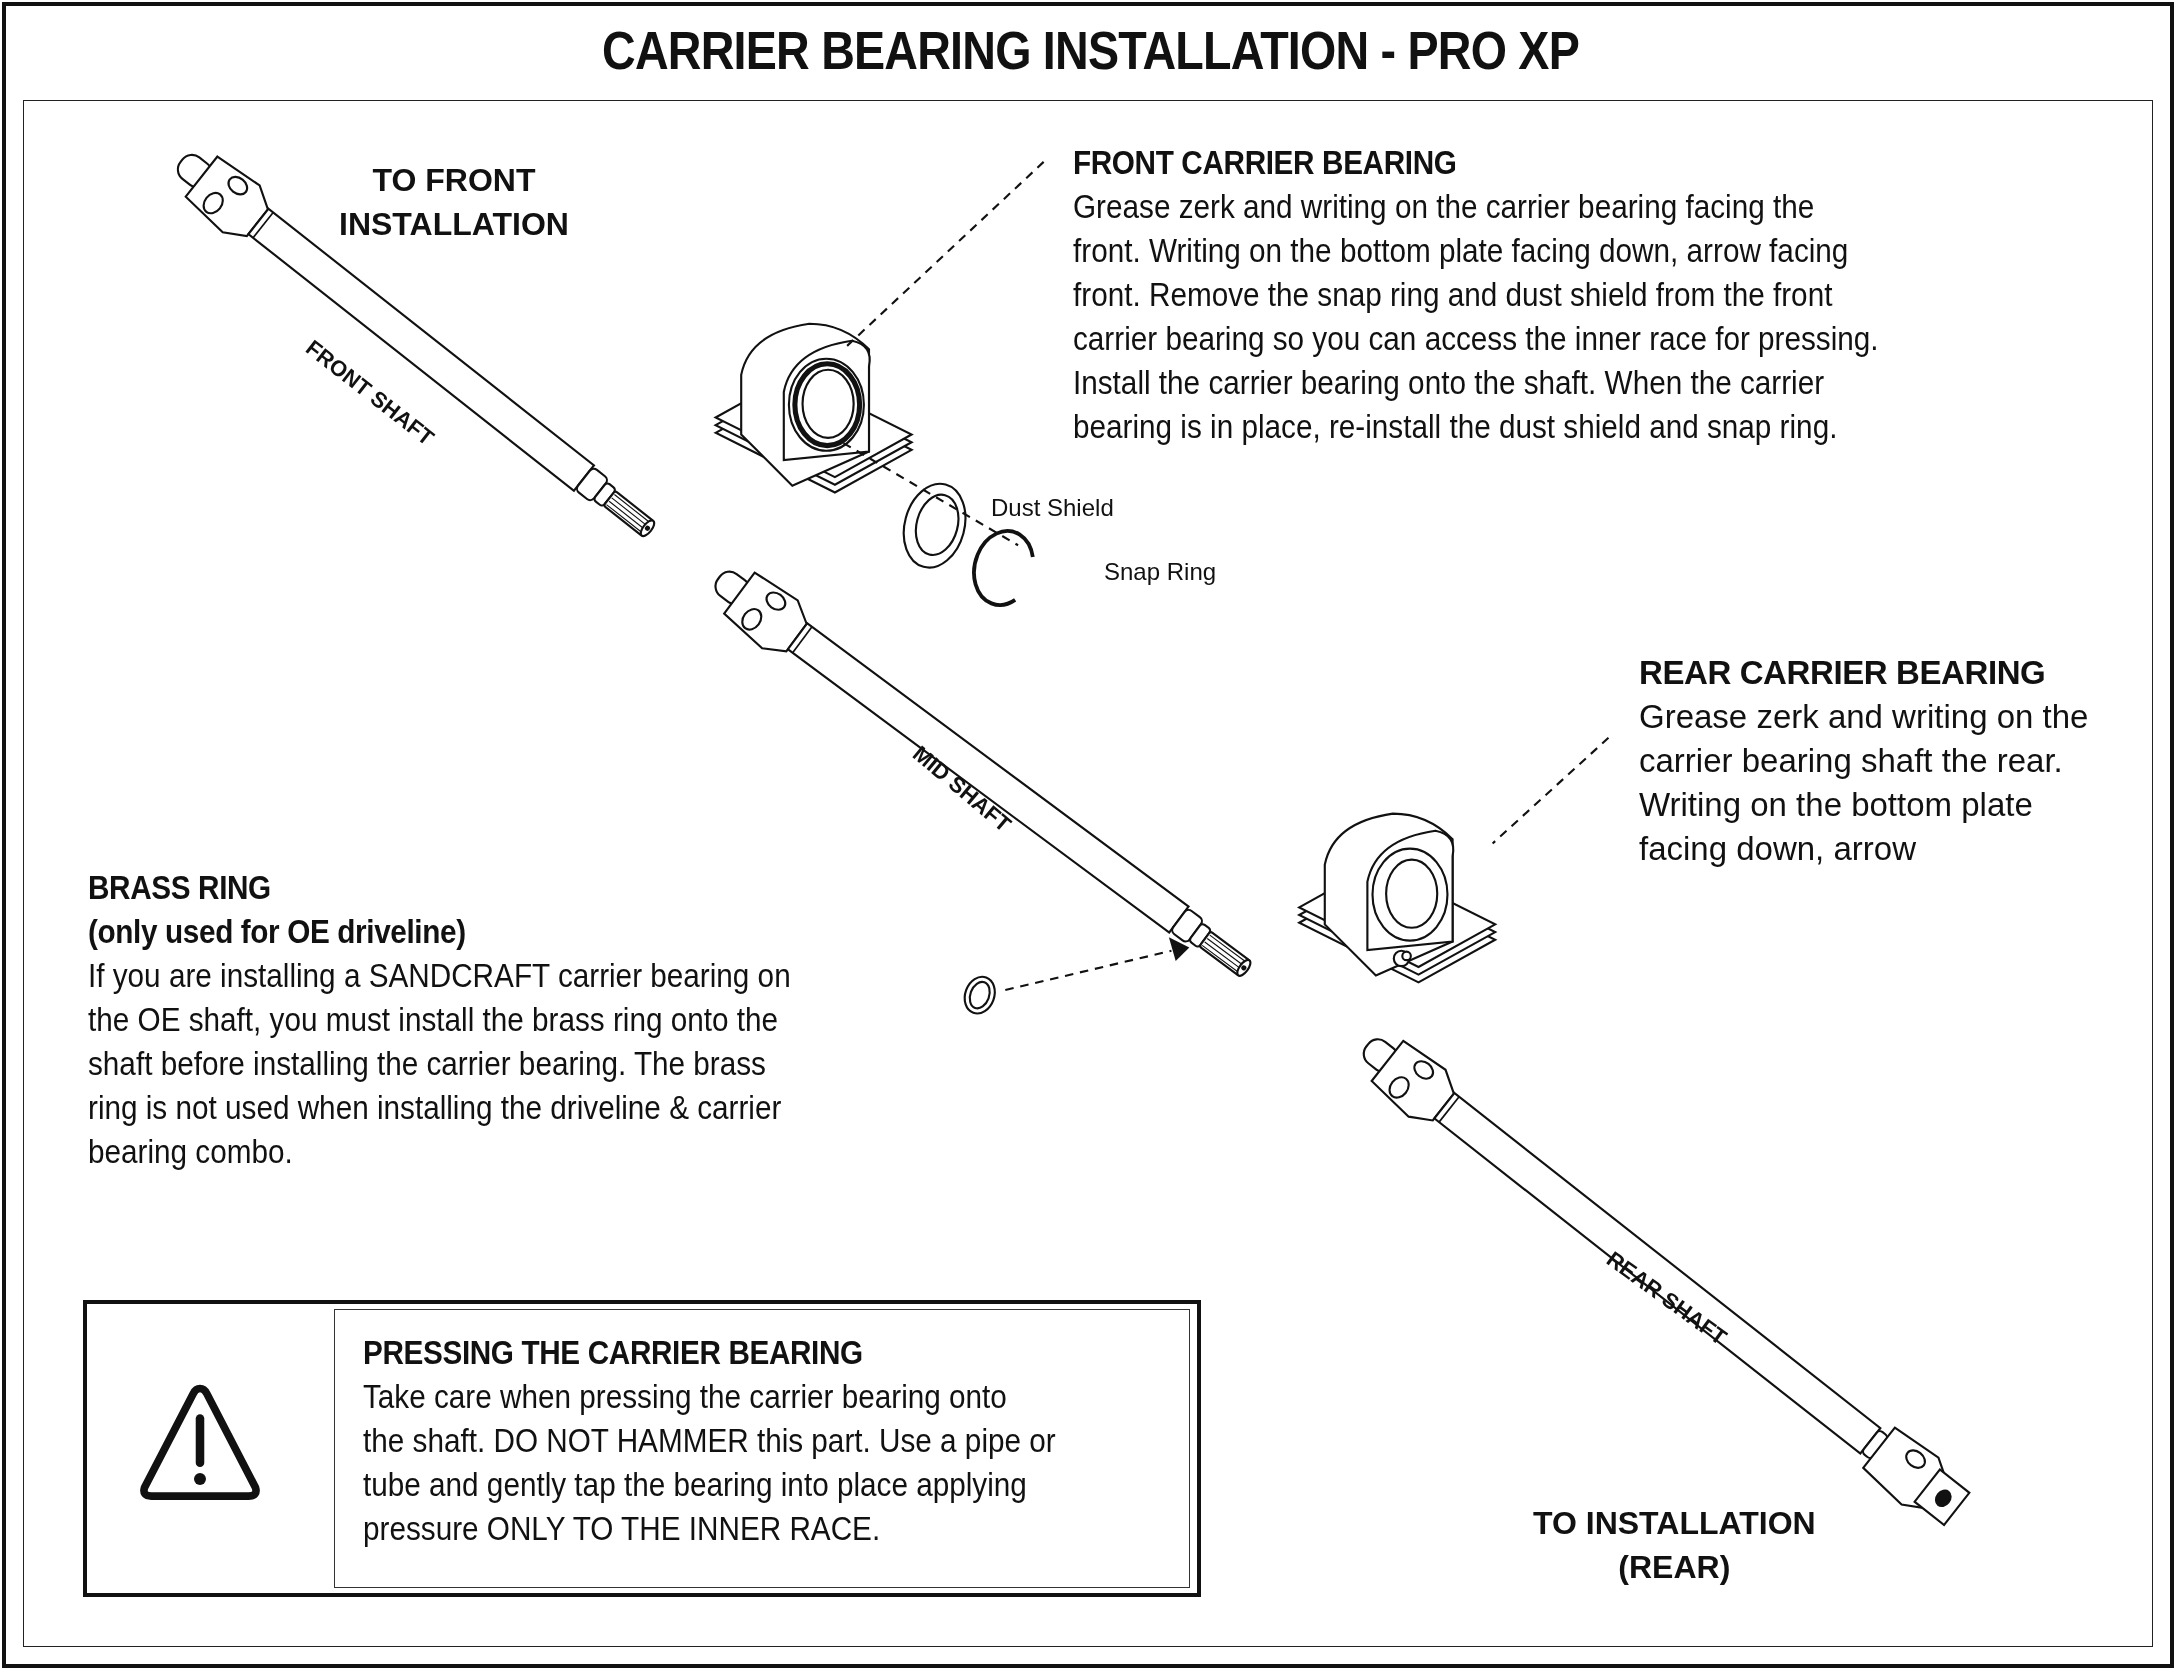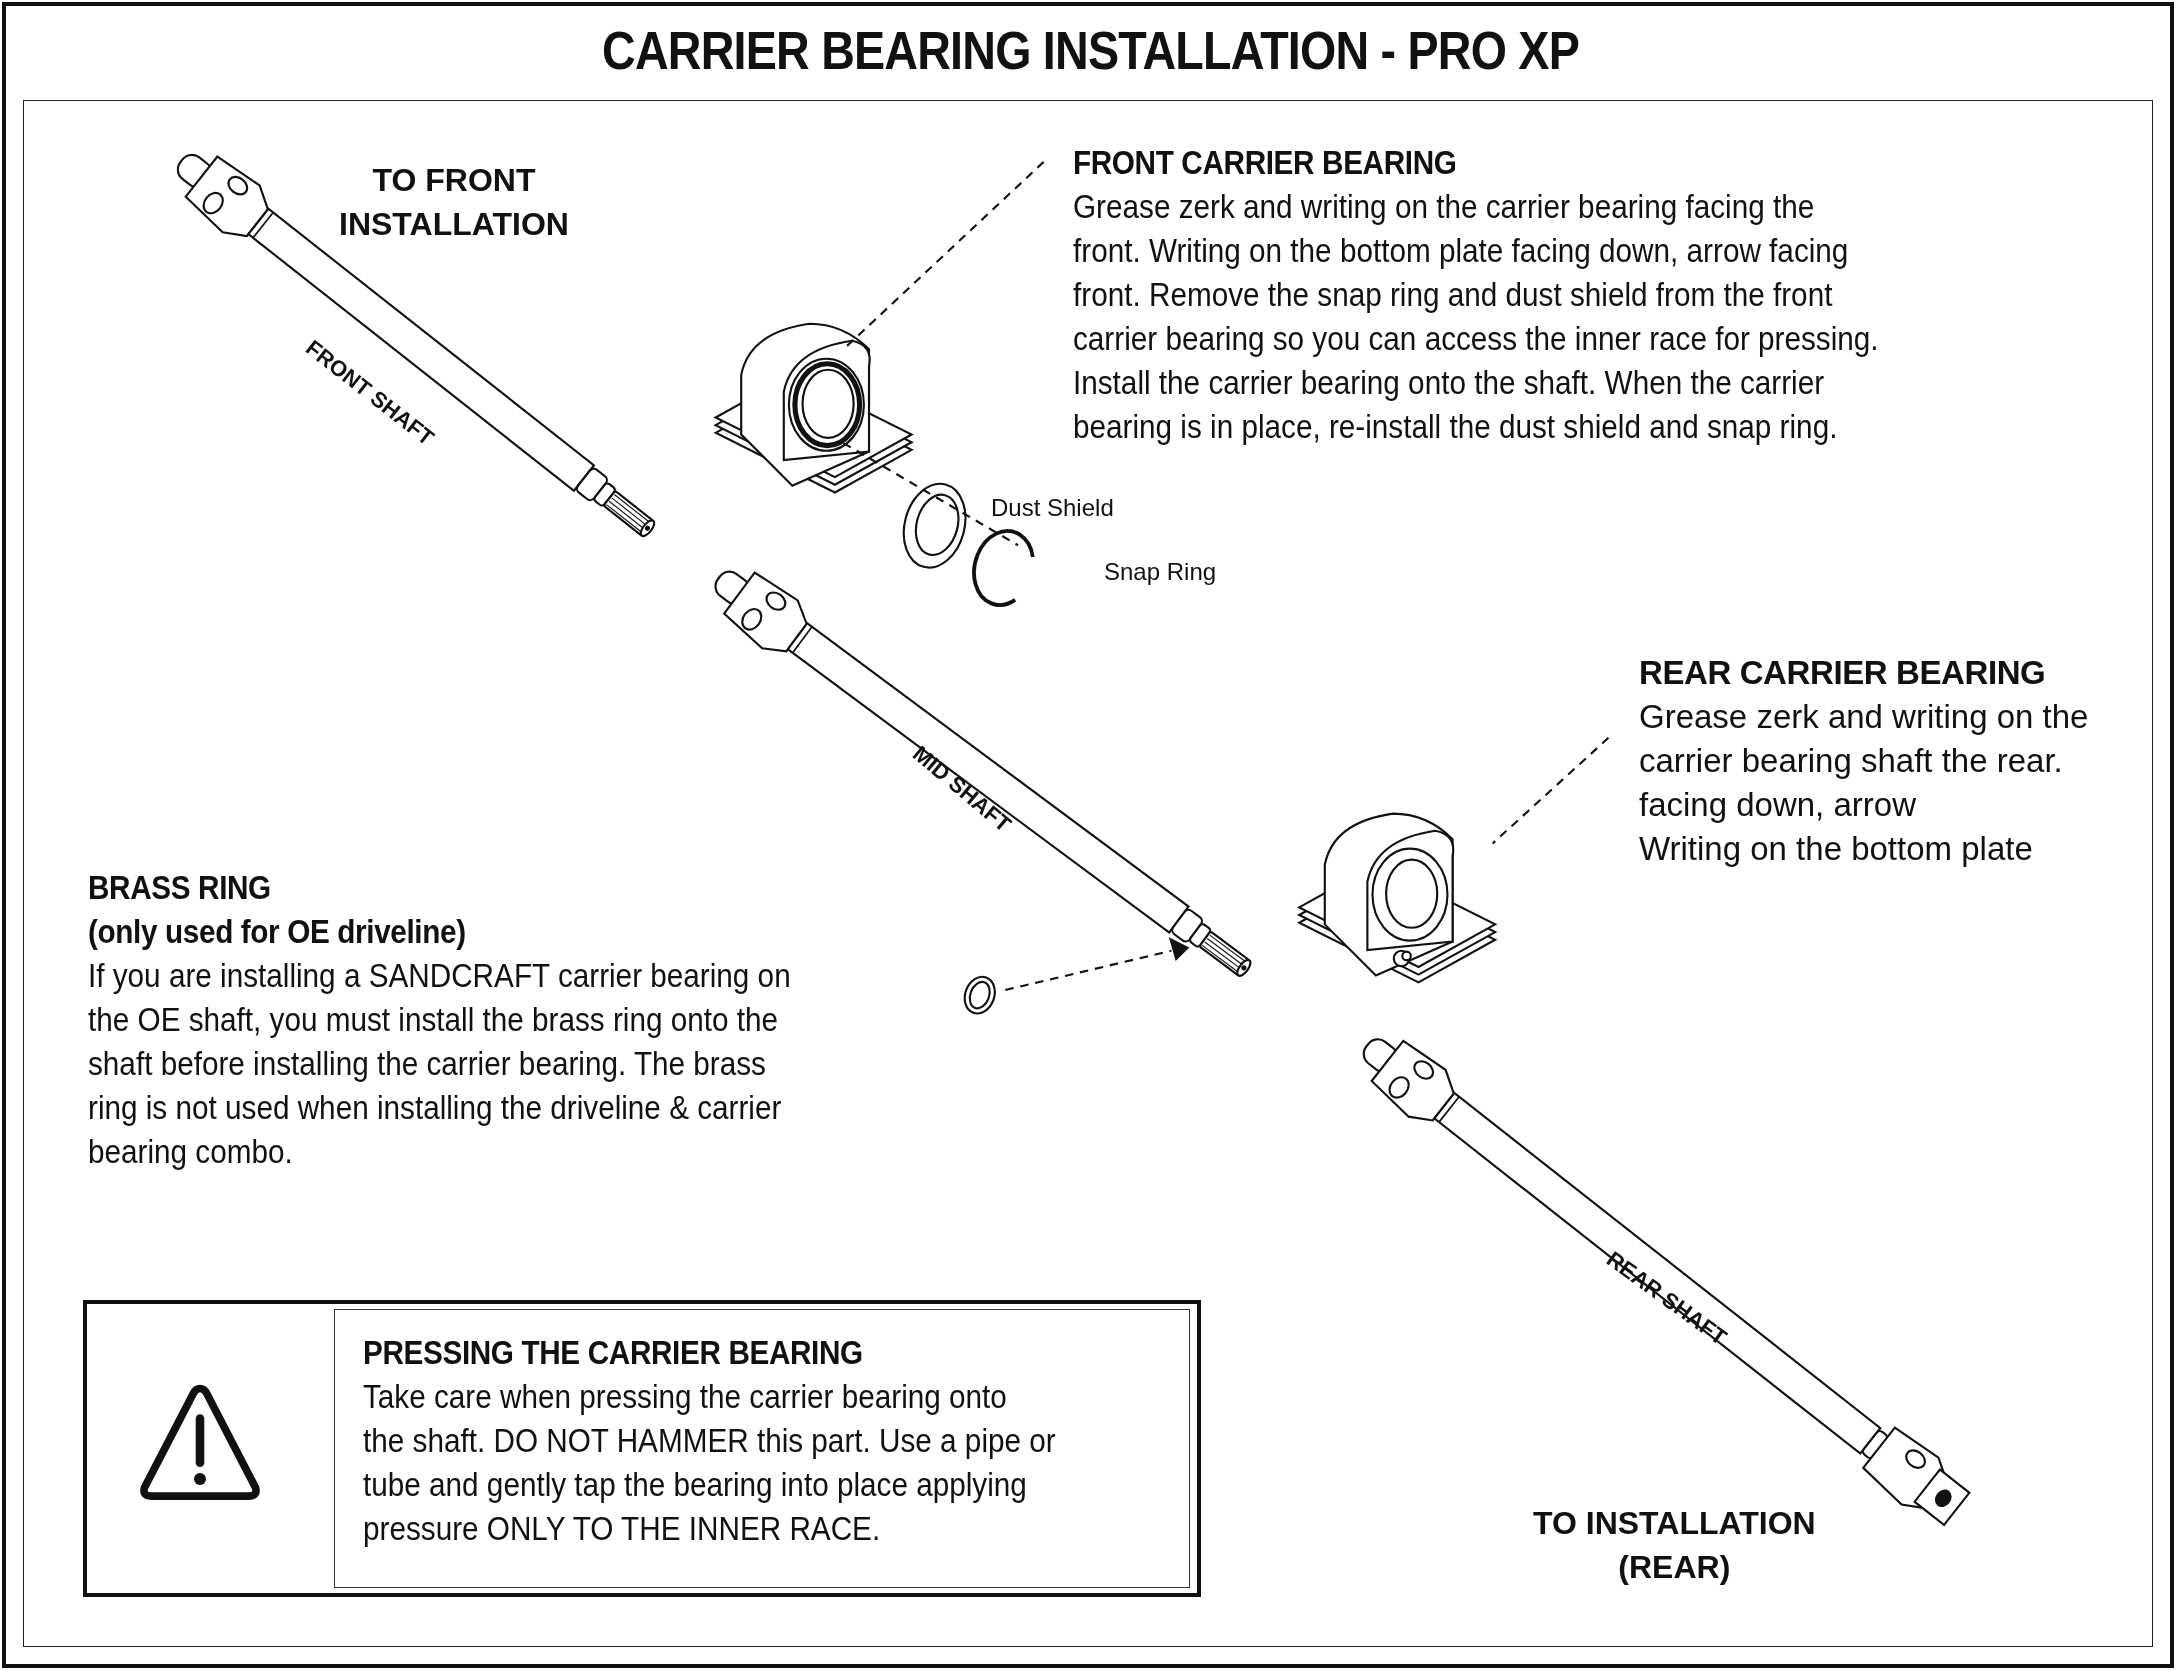--- a/index.html
+++ b/index.html
@@ -144,22 +144,22 @@
   <span class="ln">front. Remove the snap ring and dust shield from the front</span>
   <span class="ln">carrier bearing so you can access the inner race for pressing.</span>
   <span class="ln">Install the carrier bearing onto the shaft. When the carrier</span>
   <span class="ln">bearing is in place, re-install the dust shield and snap ring.</span>
 </div>
 
 <div class="block" style="left:1639px; top:651px;">
   <span class="hd">REAR CARRIER BEARING</span>
   <span class="ln">Grease zerk and writing on the</span>
   <span class="ln">carrier bearing shaft the rear.</span>
+  <span class="ln">Writing on the bottom plate</span>
   <span class="ln">facing down, arrow</span>
-  <span class="ln">Writing on the bottom plate</span>
 </div>
 
 <div class="block cond" style="left:88px; top:866px;">
   <span class="hd">BRASS RING</span>
   <span class="hd">(only used for OE driveline)</span>
   <span class="ln">If you are installing a SANDCRAFT carrier bearing on</span>
   <span class="ln">the OE shaft, you must install the brass ring onto the</span>
   <span class="ln">shaft before installing the carrier bearing. The brass</span>
   <span class="ln">ring is not used when installing the driveline &amp; carrier</span>
   <span class="ln">bearing combo.</span>

